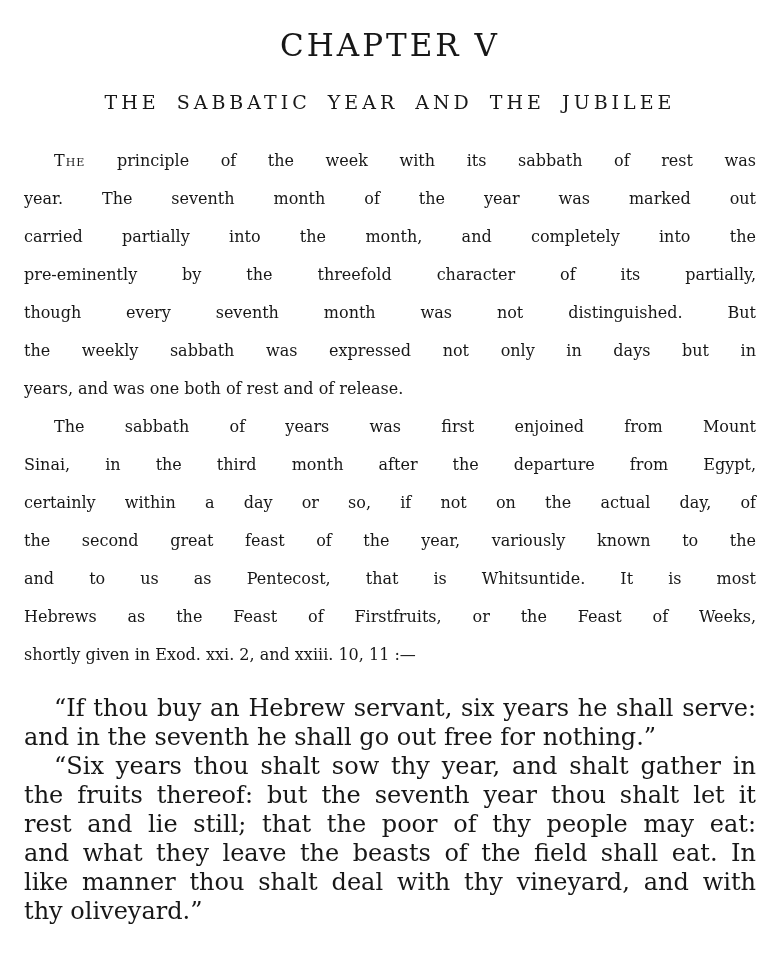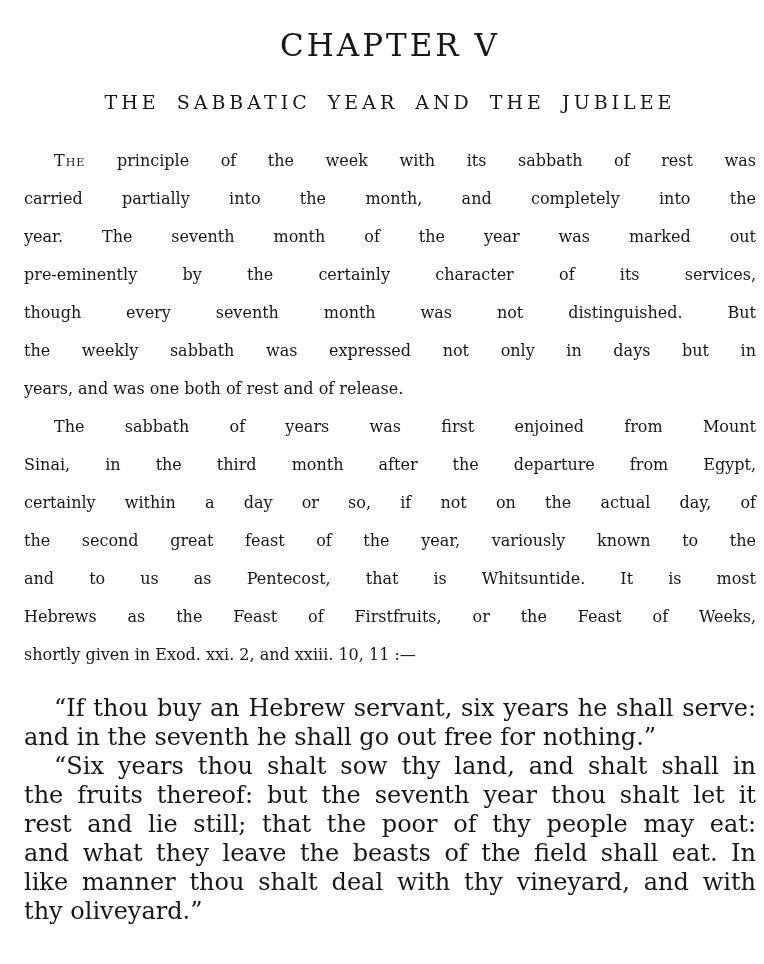--- a/index.html
+++ b/index.html
@@ -76,23 +76,23 @@
 <body>
 
 <div class="page">
 
   <h1 class="chapter-heading">CHAPTER V</h1>
 
   <h2 class="section-title">THE SABBATIC YEAR AND THE JUBILEE</h2>
 
   <div class="body-text">
     <div class="line indent"><span class="lead">The</span> <span>principle of the week with its sabbath of rest was</span></div>
+    <div class="line">year.  The seventh month of the year was marked out</div>
     <div class="line">carried partially into the month, and completely into the</div>
-    <div class="line">year.  The seventh month of the year was marked out</div>
-    <div class="line">pre-eminently by the certainly character of its services,</div>
+    <div class="line">pre-eminently by the threefold character of its partially,</div>
     <div class="line">though every seventh month was not distinguished.  But</div>
     <div class="line">the weekly sabbath was expressed not only in days but in</div>
     <div class="line last">years, and was one both of rest and of release.</div>
   </div>
 
   <div class="body-text" style="margin-top:0">
     <div class="line indent">The sabbath of years was first enjoined from Mount</div>
     <div class="line">Sinai, in the third month after the departure from Egypt,</div>
     <div class="line">certainly within a day or so, if not on the actual day, of</div>
     <div class="line">the second great feast of the year, variously known to the</div>
@@ -100,21 +100,21 @@
     <div class="line">Hebrews as the Feast of Firstfruits, or the Feast of Weeks,</div>
     <div class="line last">shortly given in Exod. xxi. 2, and xxiii. 10, 11 :—</div>
   </div>
 
   <div class="extract extract-1">
     <div class="line indent">“If thou buy an Hebrew servant, six years he shall serve:</div>
     <div class="line last">and in the seventh he shall go out free for nothing.”</div>
   </div>
 
   <div class="extract extract-2">
-    <div class="line indent">“Six years thou shalt sow thy land, and shalt shall in</div>
+    <div class="line indent">“Six years thou shalt sow thy year, and shalt gather in</div>
     <div class="line">the fruits thereof: but the seventh year thou shalt let it</div>
     <div class="line">rest and lie still; that the poor of thy people may eat:</div>
     <div class="line">and what they leave the beasts of the field shall eat.  In</div>
     <div class="line">like manner thou shalt deal with thy vineyard, and with</div>
     <div class="line last">thy oliveyard.”</div>
   </div>
 
 
 </div>
 

